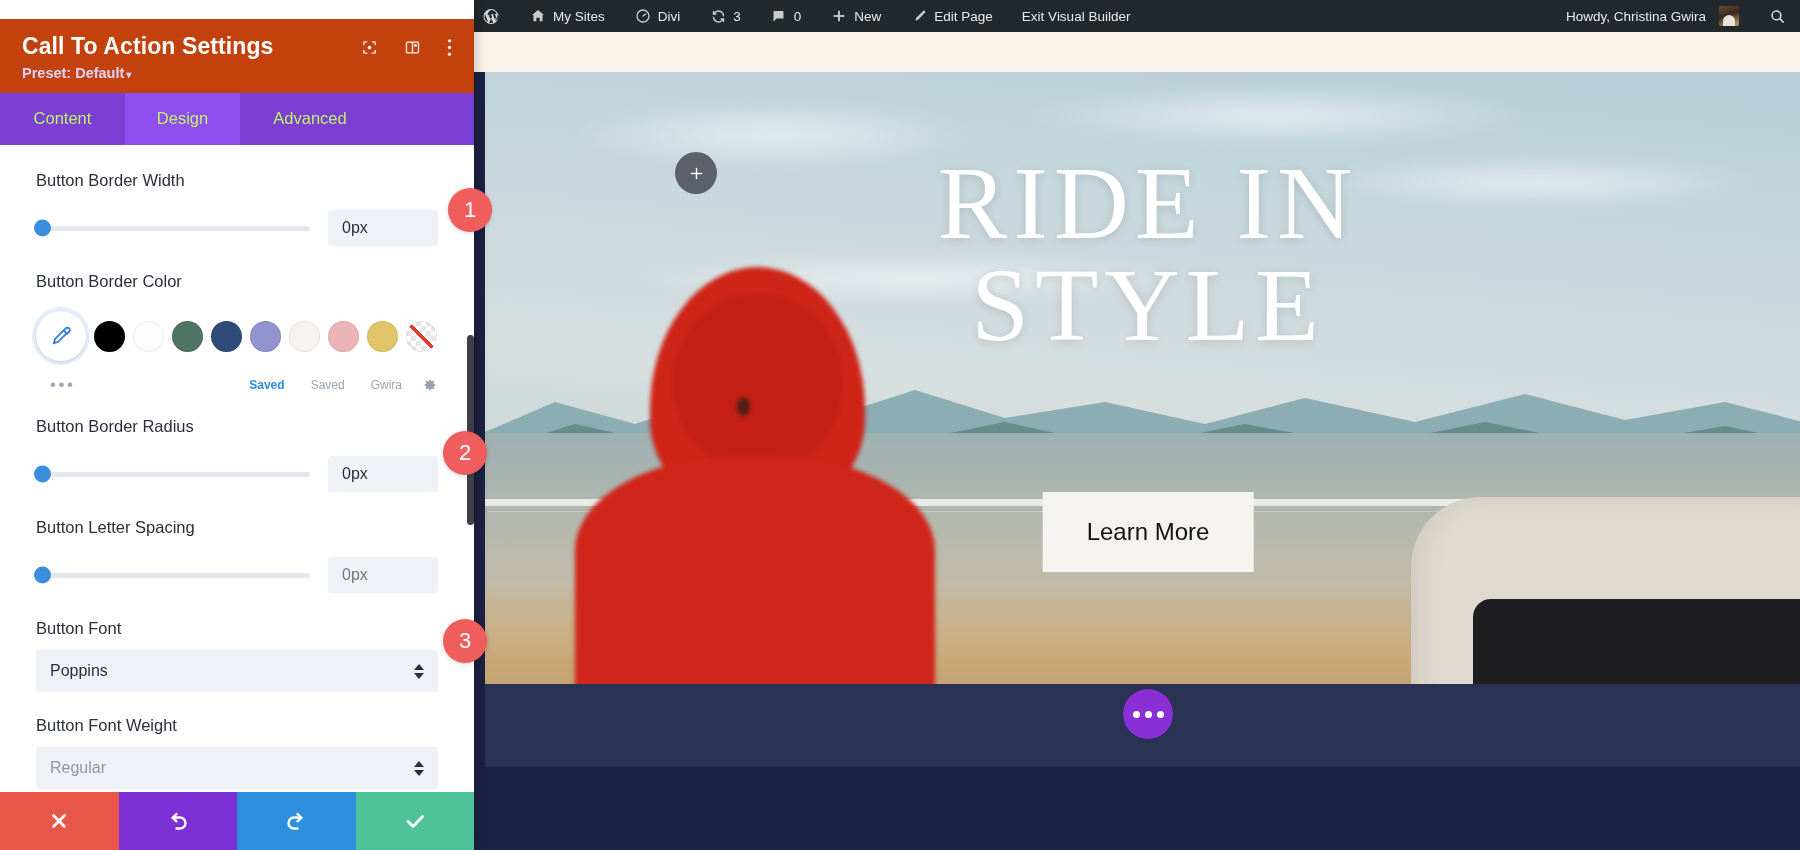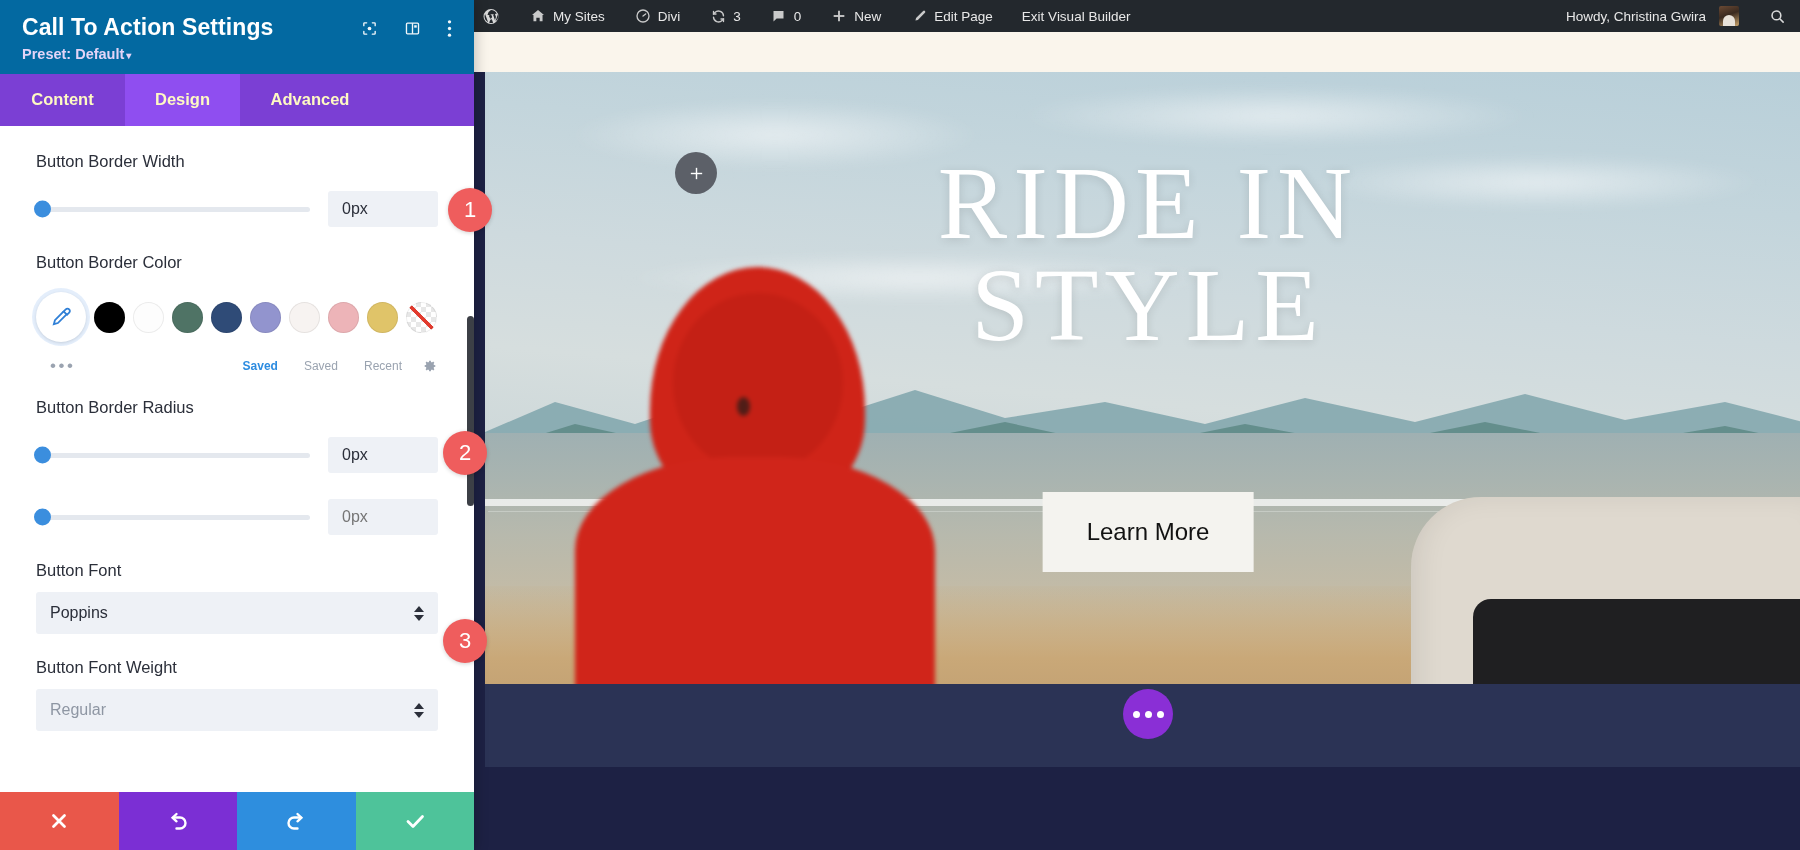--- a/index.html
+++ b/index.html
@@ -152,35 +152,36 @@
   #page-settings-btn i { width: 7px; height: 7px; border-radius: 50%; background: #fff; display: block; }
 
   
   #panel {
     position: absolute; left: 0; top: 0; width: 474px; height: 850px;
     background: #fff; z-index: 50;
     display: flex; flex-direction: column;
     box-shadow: 2px 0 12px rgba(0,0,0,.22);
   }
   #panel-header {
-    background: #0369a1; color: #fff; padding: 14px 22px 12px 22px; flex: none;
+    background: #c2410c; color: #fff; padding: 14px 22px 12px 22px; flex: none;
     position: relative;
+    margin-top: 19px;
   }
   #panel-header .row1 { display: flex; align-items: flex-start; }
   #panel-title { font-size: 23px; font-weight: 700; letter-spacing: .1px; }
   #header-icons { margin-left: auto; display: flex; align-items: center; gap: 26px; padding-top: 5px; }
   #header-icons .hi { cursor: pointer; opacity: .95; display: flex; }
   #preset-row { margin-top: 5px; font-size: 14.5px; font-weight: 700; color: #e3d4f7; cursor: pointer; }
   #preset-row .caret { font-size: 10px; margin-left: 2px; }
   #tabs {
     display: flex; background: #7b3fd4; flex: none;
   }
   .tab {
-    padding: 16px 0 17px 0; text-align: center; color: #fef9c3;
-    font-size: 16.5px; font-weight: 700; cursor: pointer; flex: none;
+    padding: 16px 0 17px 0; text-align: center; color: #bef264;
+    font-size: 16.5px; font-weight: 400; cursor: pointer; flex: none;
   }
   #tab-content { width: 125px; }
   #tab-design  { width: 115px; background: #8f4ef0; }
   #tab-advanced{ width: 140px; }
 
   #panel-body {
     flex: 1 1 auto; overflow: hidden; position: relative;
     padding: 26px 36px 0 36px;
     background: #fff;
     border-radius: 29px;
@@ -498,21 +499,21 @@
           <span class="swatch" style="background:#f7f3f1"></span>
           <span class="swatch" style="background:#edb4b8"></span>
           <span class="swatch" style="background:#e0c469"></span>
           <span class="swatch transparent"></span>
         </div>
         <div class="cp-meta">
           <span class="cp-dots">•••</span>
           <span class="cp-links">
             <span class="cp-link active">Saved</span>
             <span class="cp-link">Saved</span>
-            <span class="cp-link">Recent</span>
+            <span class="cp-link">Gwira</span>
           </span>
           <span class="cp-gear">
             <svg width="16" height="16" viewBox="0 0 24 24" fill="#9aa3b0">
               <path d="M12 8.6a3.4 3.4 0 1 0 0 6.8 3.4 3.4 0 0 0 0-6.8zm0 5.2a1.8 1.8 0 1 1 0-3.6 1.8 1.8 0 0 1 0 3.6z"></path>
               <path d="M20 13.2v-2.4l-2.1-.4a6 6 0 0 0-.6-1.5l1.2-1.8-1.7-1.7-1.8 1.2a6 6 0 0 0-1.5-.6L13.2 4h-2.4l-.4 2a6 6 0 0 0-1.5.6L7.1 5.4 5.4 7.1l1.2 1.8a6 6 0 0 0-.6 1.5l-2 .4v2.4l2 .4c.15.53.35 1.03.6 1.5l-1.2 1.8 1.7 1.7 1.8-1.2c.47.25.97.45 1.5.6l.4 2h2.4l.4-2a6 6 0 0 0 1.5-.6l1.8 1.2 1.7-1.7-1.2-1.8c.25-.47.45-.97.6-1.5z"></path>
             </svg>
           </span>
         </div>
       </div>
 
@@ -520,20 +521,21 @@
         <div class="field-label">Button Border Radius</div>
         <div class="slider-row">
           <div class="slider">
             <span class="knob"></span>
           </div>
           <input class="numbox" readonly="" value="0px" style="">
         </div>
       </div>
 
       <div class="field">
+        <div class="field-label">Button Letter Spacing</div>
         <div class="slider-row">
           <div class="slider">
             <span class="knob"></span>
           </div>
           <input class="numbox placeholder" placeholder="0px" style="">
         </div>
       </div>
 
       <div class="field" style="margin-bottom:24px;">
         <div class="field-label" style="margin-bottom:12px;">Button Font</div>

